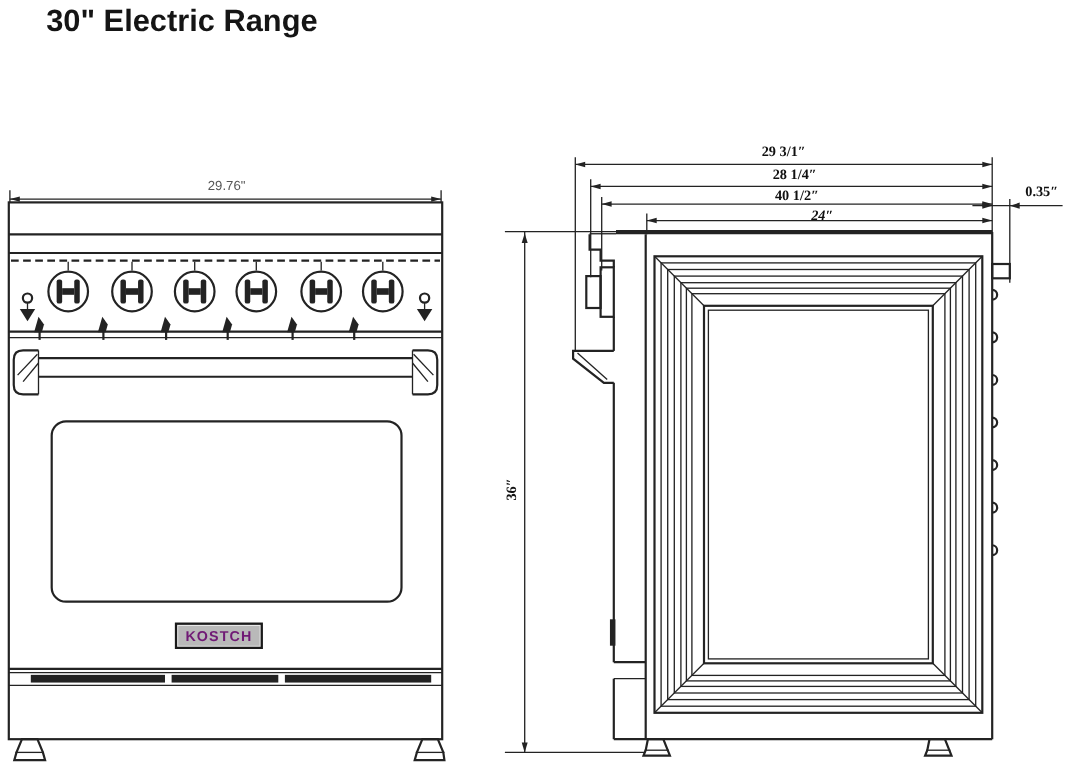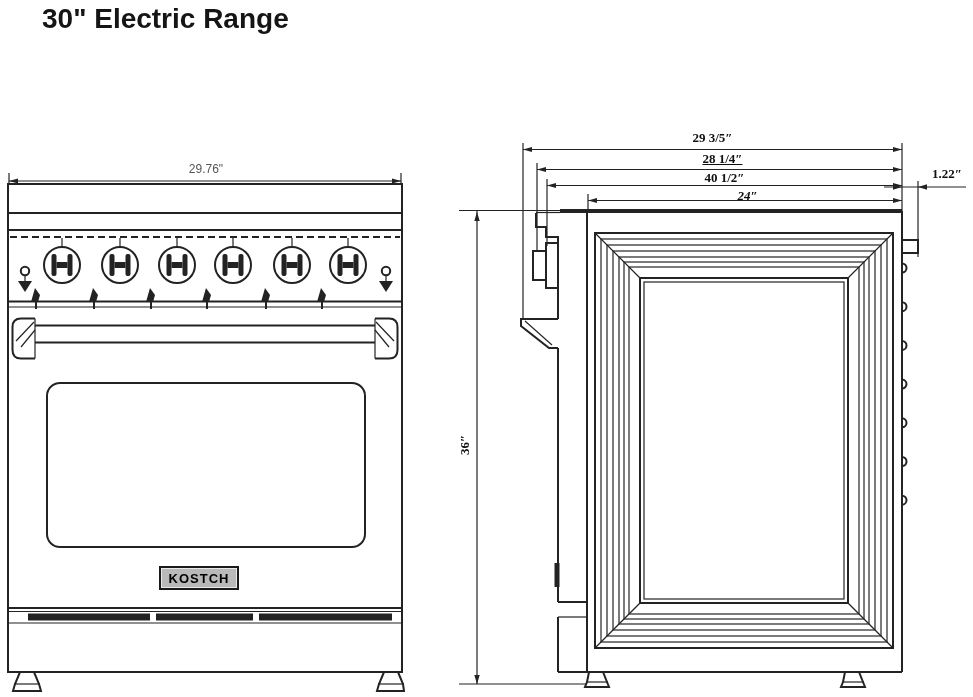--- a/index.html
+++ b/index.html
@@ -13,21 +13,21 @@
   .thin{stroke-width:1.2;}
   .thick{stroke-width:4;}
   .fill{fill:#232323;stroke:none;}
   .dim{position:absolute;font:700 13px "Liberation Serif",serif;color:#101010;
        text-align:center;white-space:nowrap;}
   .dim-sans{font:400 12px "Liberation Sans",sans-serif;color:#555;}
   .dim-rot{transform:rotate(-90deg);transform-origin:center;}
   .brand-plate{position:absolute;left:159px;top:566px;width:80px;height:24px;
        background:#b9b9b9;border:2px solid #1a1a1a;box-sizing:border-box;
        box-shadow:inset 0 0 0 1px #e8e8e8;display:flex;align-items:center;justify-content:center;
-       font:700 13px "Liberation Sans",sans-serif;letter-spacing:1px;color:#000000;}
+       font:700 13px "Liberation Sans",sans-serif;letter-spacing:1px;color:#701a75;}
 </style>
 </head>
 <body>
 
 <div class="canvas">
 
   <div class="title">30" Electric Range</div>
 
   <svg class="art" width="973" height="697" viewBox="0 0 973 697">
 
@@ -245,22 +245,22 @@
       </g>
       <g>
         <polygon class="ln" points="845,672 859,672 863,682 865,687 841,687 843,682"></polygon>
         <line class="ln thin" x1="842" y1="682" x2="864" y2="682"></line>
       </g>
     </g>
   </svg>
 
   <span class="dim dim-sans" style="left:175px;top:162px;width:62px;">29.76"</span>
 
-  <span class="dim" style="left:655px;top:130px;width:115px;">29 3/5″</span>
-  <span class="dim" style="left:665px;top:151px;width:115px;text-decoration:underline;">28 1/4″</span>
+  <span class="dim" style="left:655px;top:130px;width:115px;">29 3/1″</span>
+  <span class="dim" style="left:665px;top:151px;width:115px;">28 1/4″</span>
   <span class="dim" style="left:667px;top:170px;width:115px;">40 1/2″</span>
   <span class="dim" style="left:690px;top:188px;width:115px;font-style:italic;">24″</span>
-  <span class="dim" style="left:924px;top:166px;width:46px;">1.22″</span>
+  <span class="dim" style="left:924px;top:166px;width:46px;">0.35″</span>
   <span class="dim dim-rot" style="left:445px;top:437px;width:40px;">36″</span>
 
   <div class="brand-plate">KOSTCH</div>
 
 </div>
 
 </body></html>

